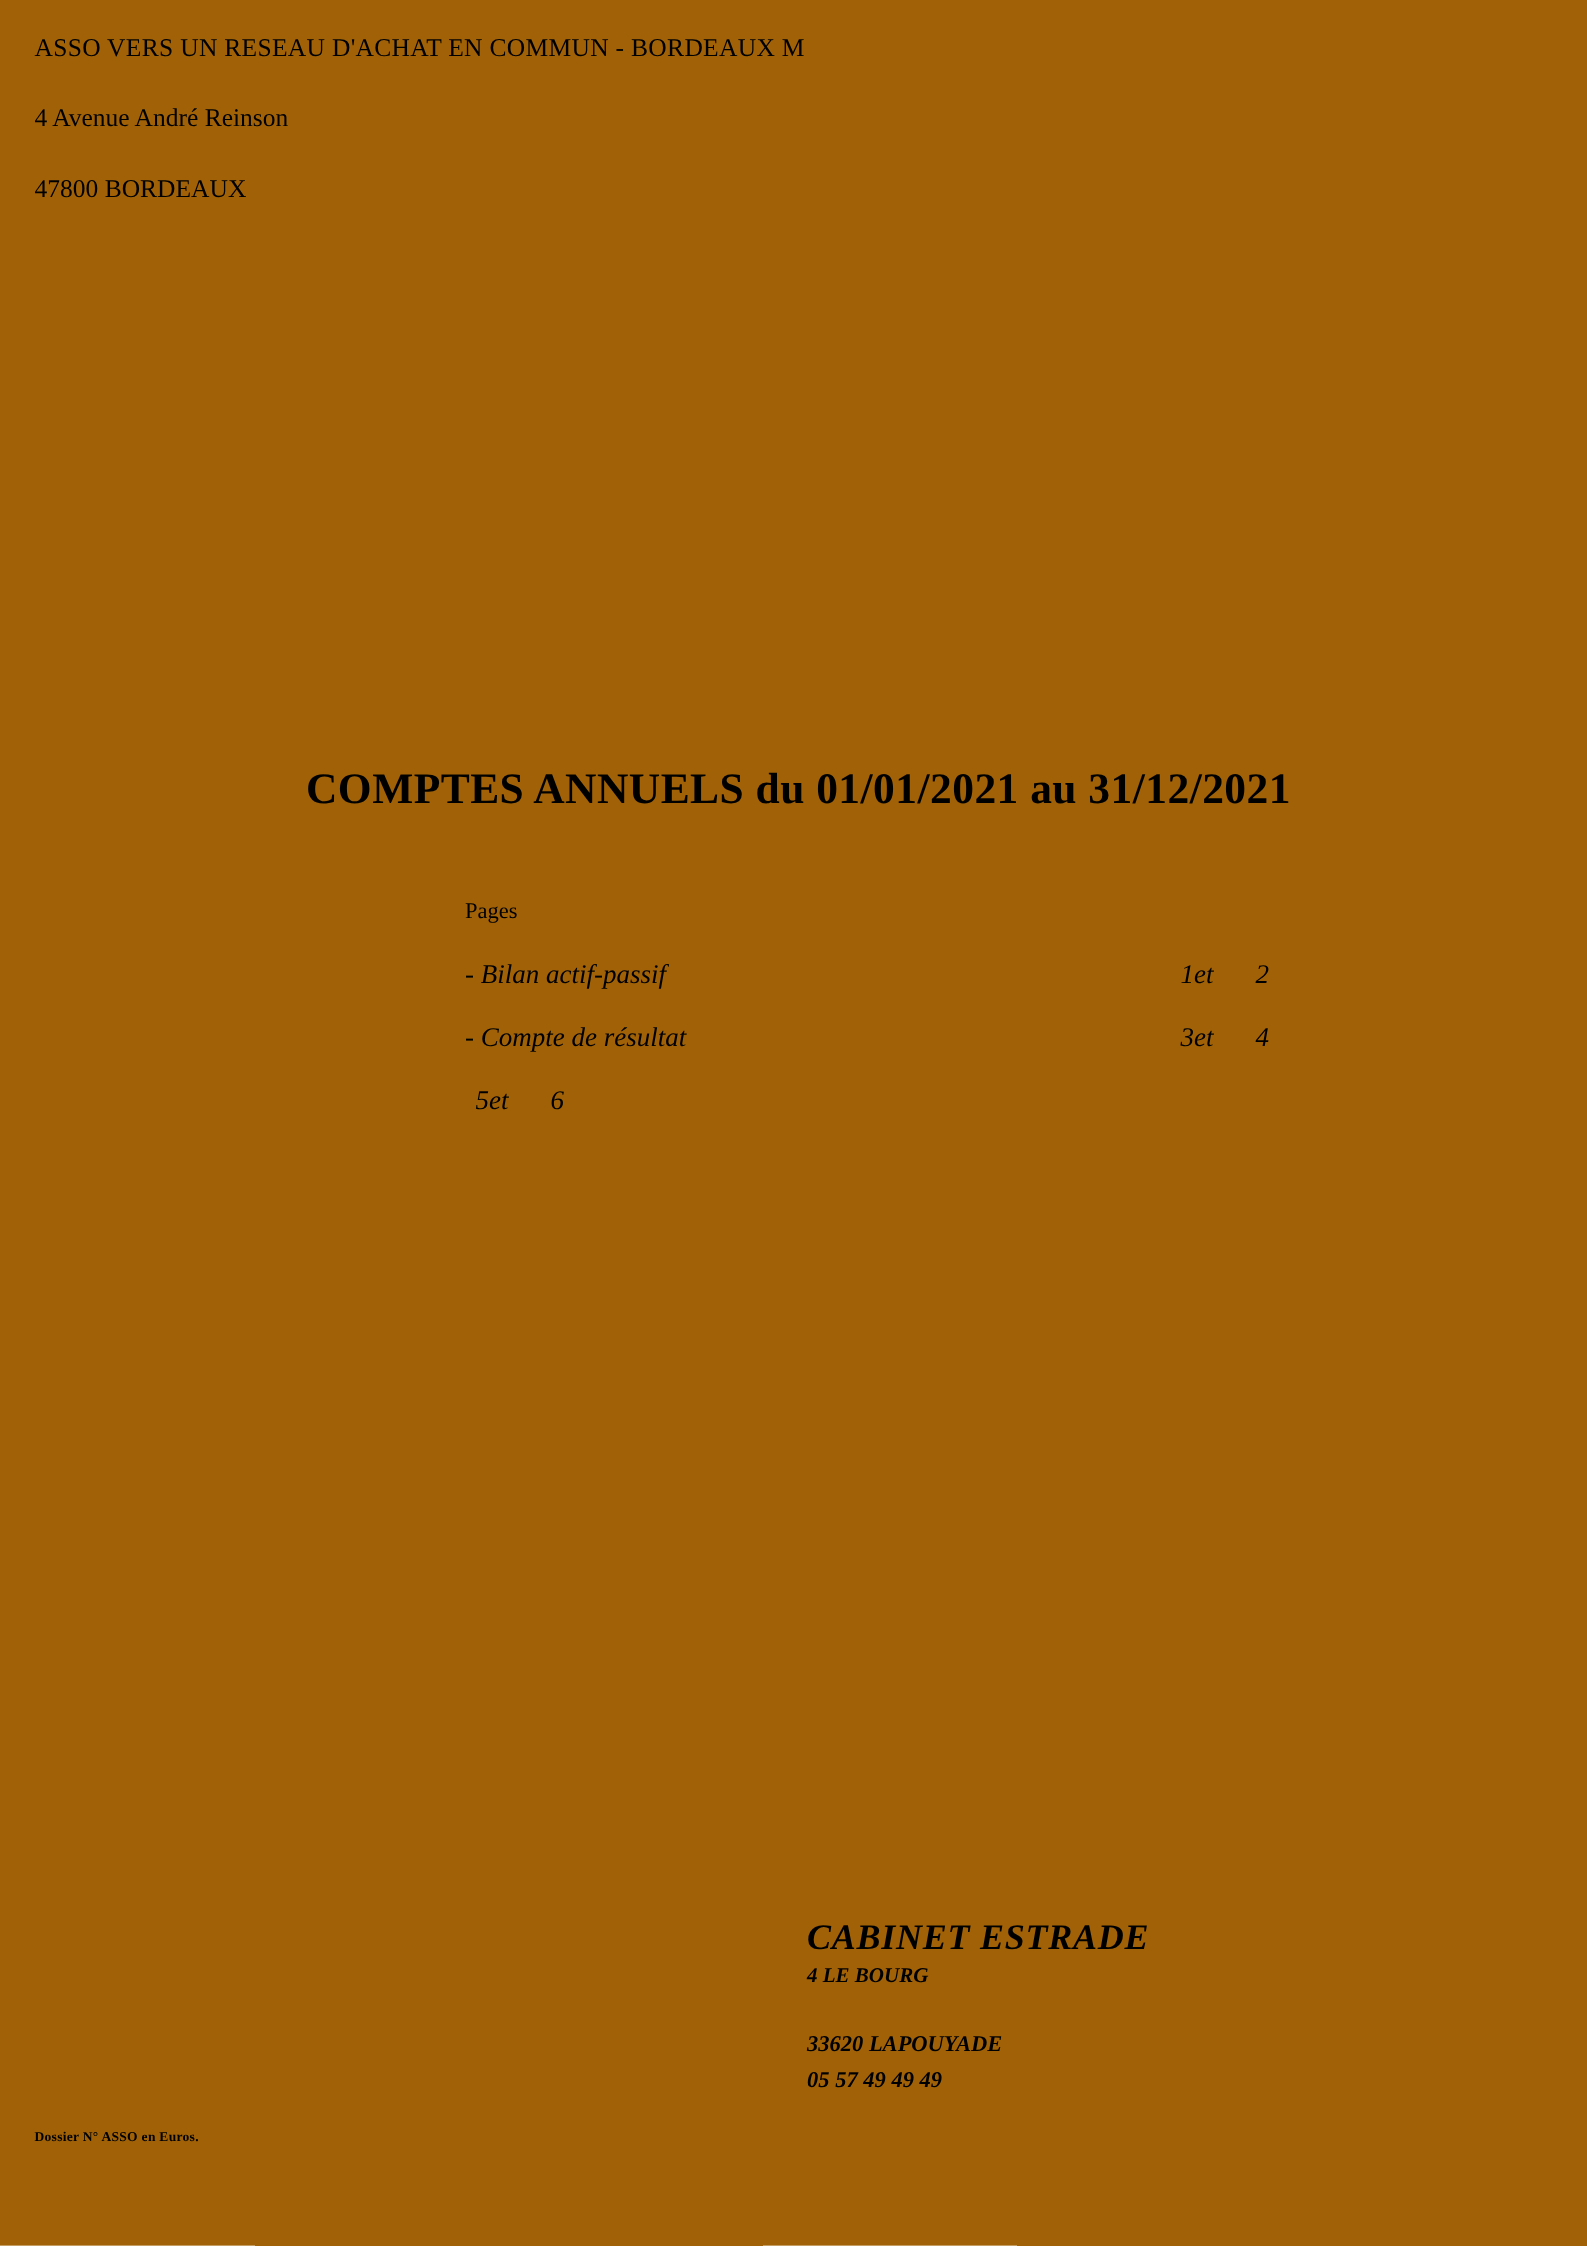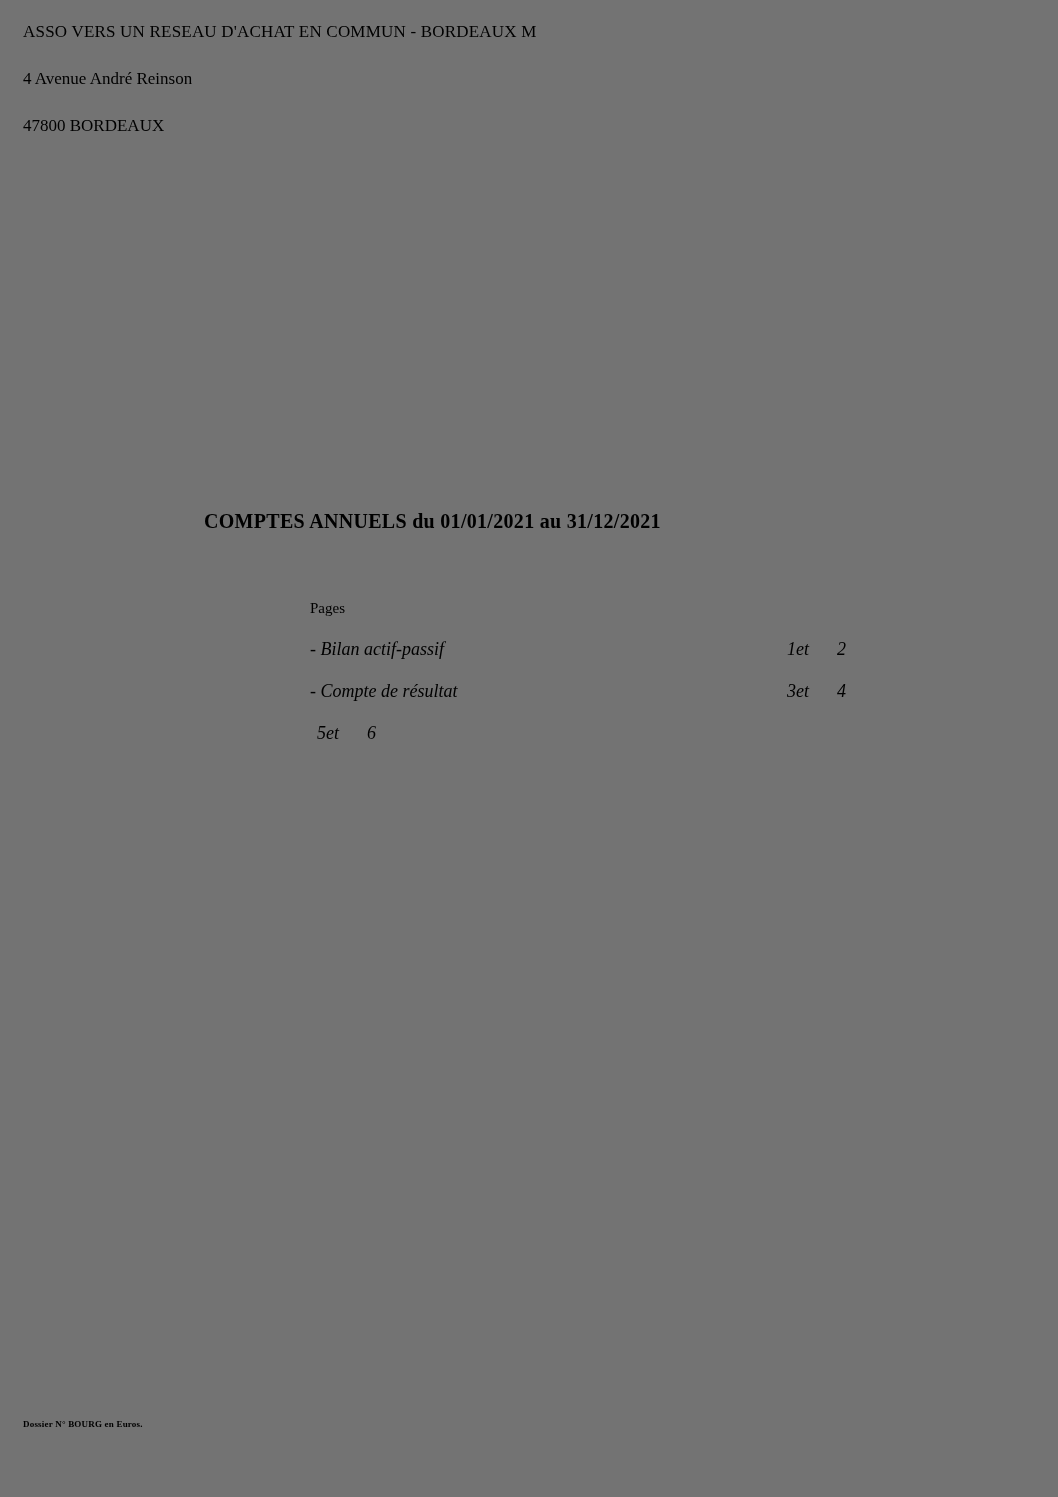--- a/index.html
+++ b/index.html
@@ -5,21 +5,21 @@
   * { margin: 0; padding: 0; box-sizing: border-box; }
   html, body { background: #ffffff; }
   body {
     width: 1058px;
     height: 1497px;
     position: relative;
     font-family: "Liberation Serif", serif;
     color: #000000;
     overflow: hidden;
   }
-  .page { position: absolute; inset: 0; background: #737373; }
+  .page { position: absolute; inset: 0; background: #a16207; }
 
   
   .header-block {
     position: absolute;
     left: 23px;
     top: 22px;
   }
   .header-company {
     font-size: 17px;
     letter-spacing: 0.2px;
@@ -28,21 +28,21 @@
   .header-line {
     font-size: 17px;
     margin-bottom: 27px;
   }
 
   
   .doc-title {
     position: absolute;
     left: 204px;
     top: 510px;
-    font-size: 20px;
+    font-size: 29px;
     font-weight: bold;
     letter-spacing: 0.3px;
     white-space: nowrap;
   }
 
   
   .toc {
     position: absolute;
     left: 310px;
     top: 600px;
@@ -148,16 +148,22 @@
     <div class="toc-row">
       <span class="toc-pages">
         <span class="toc-num-from">5</span>
         <span class="toc-conj">et</span>
         <span class="toc-num-to">6</span>
       </span>
     </div>
 
   </div>
 
+  <div class="firm-block">
+    <div class="firm-name">CABINET ESTRADE</div>
+    <div class="firm-address1">4 LE BOURG</div>
+    <div class="firm-address2">33620 LAPOUYADE</div>
+    <div class="firm-phone">05 57 49 49 49</div>
+  </div>
 
-  <div class="footer-dossier">Dossier N° BOURG en Euros.</div>
+  <div class="footer-dossier">Dossier N° ASSO en Euros.</div>
 
 </div>
 
 </body></html>

